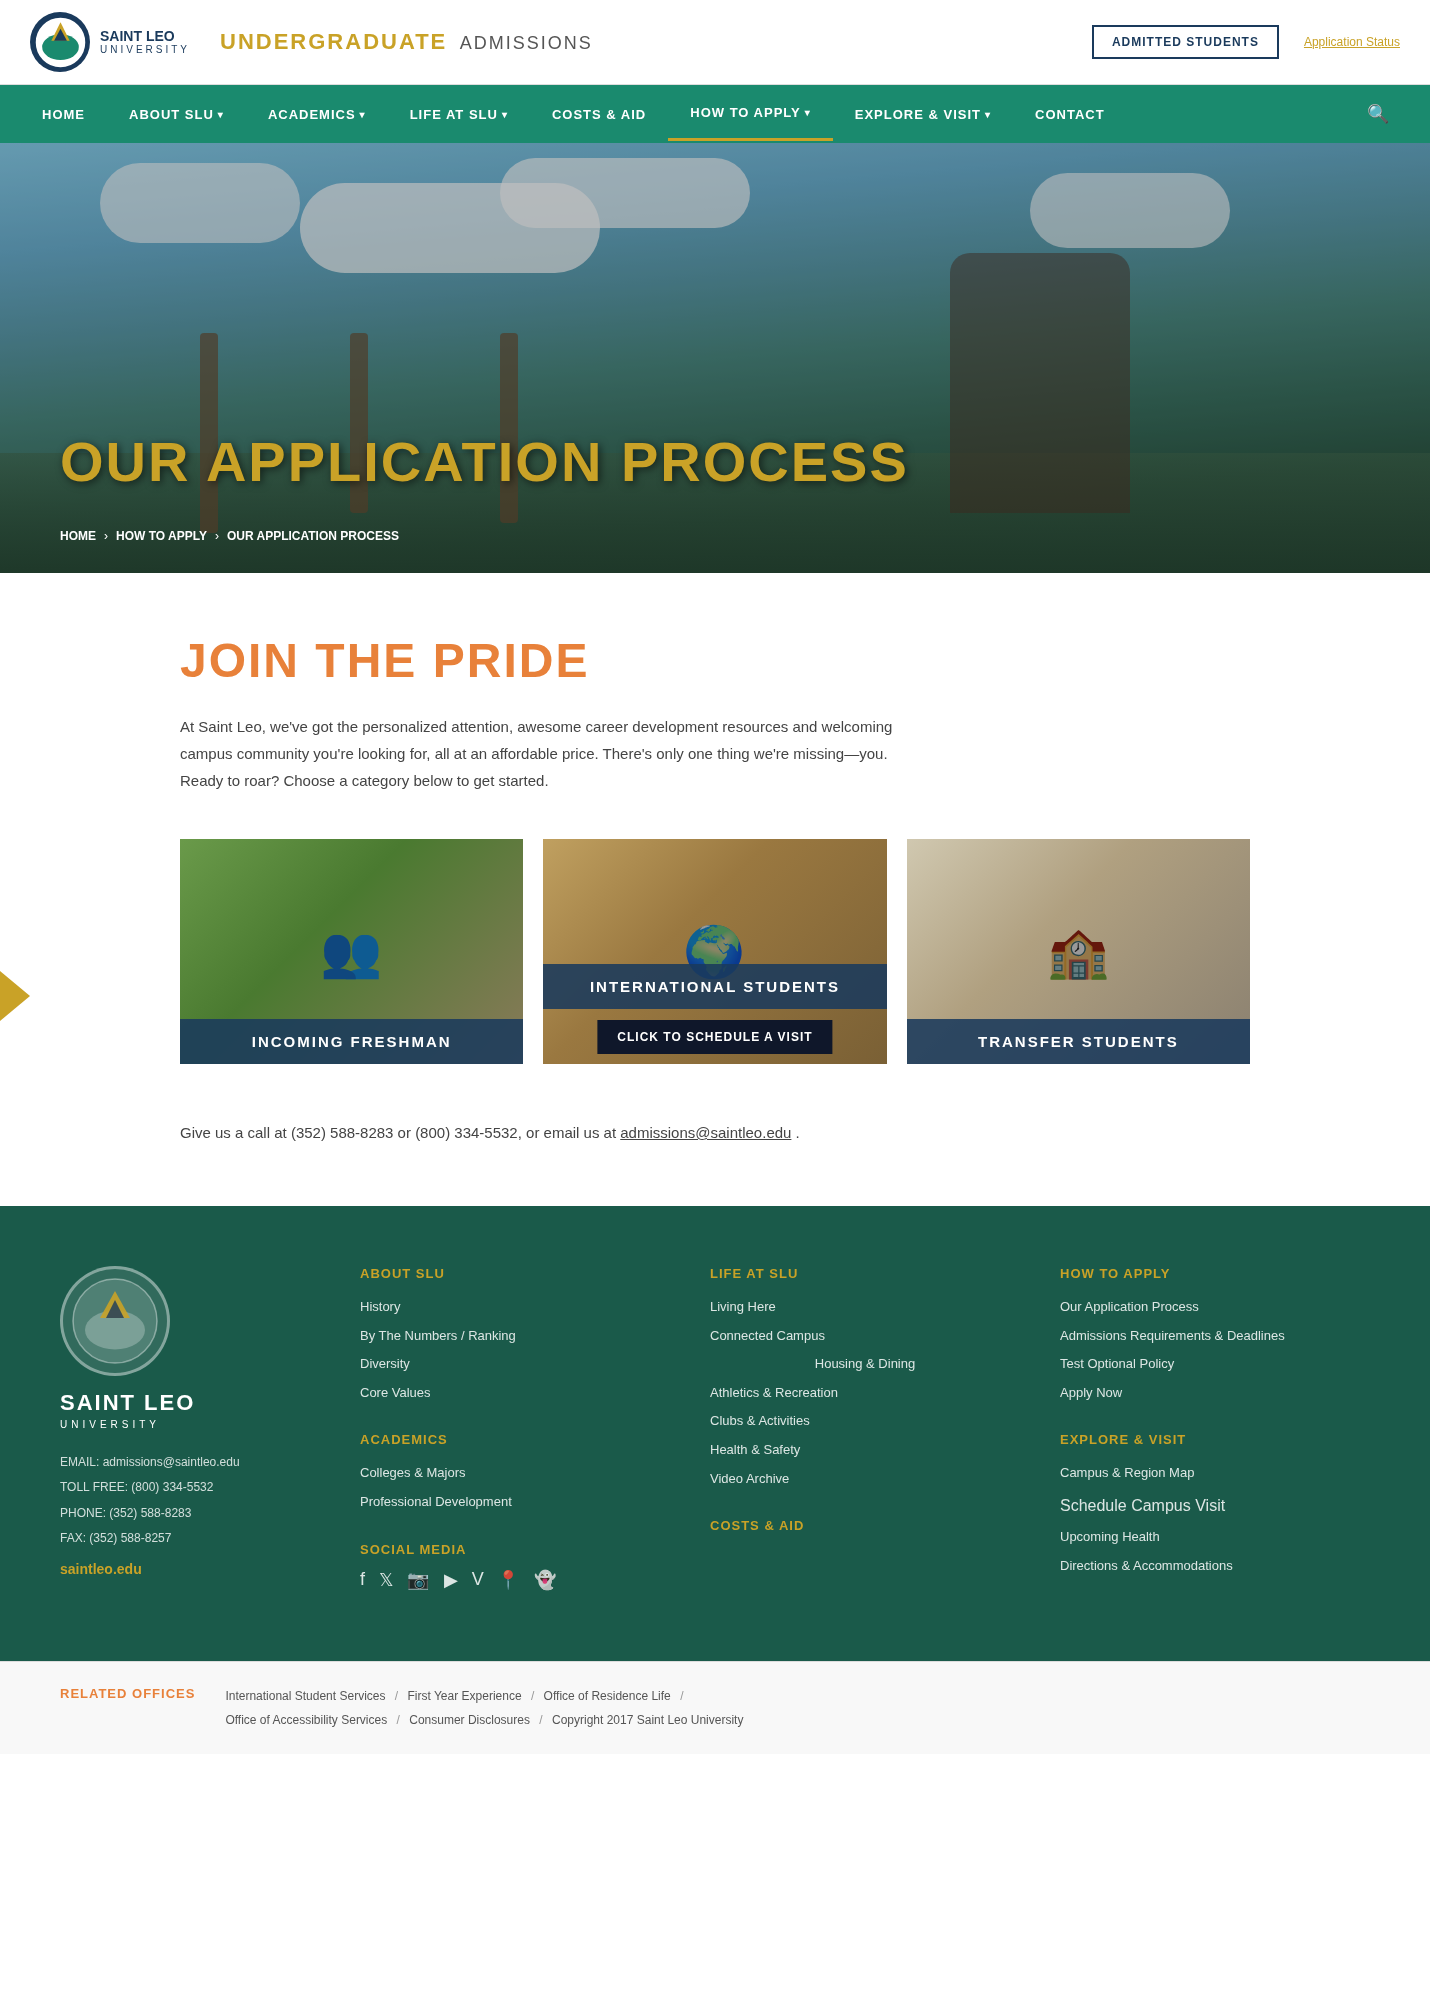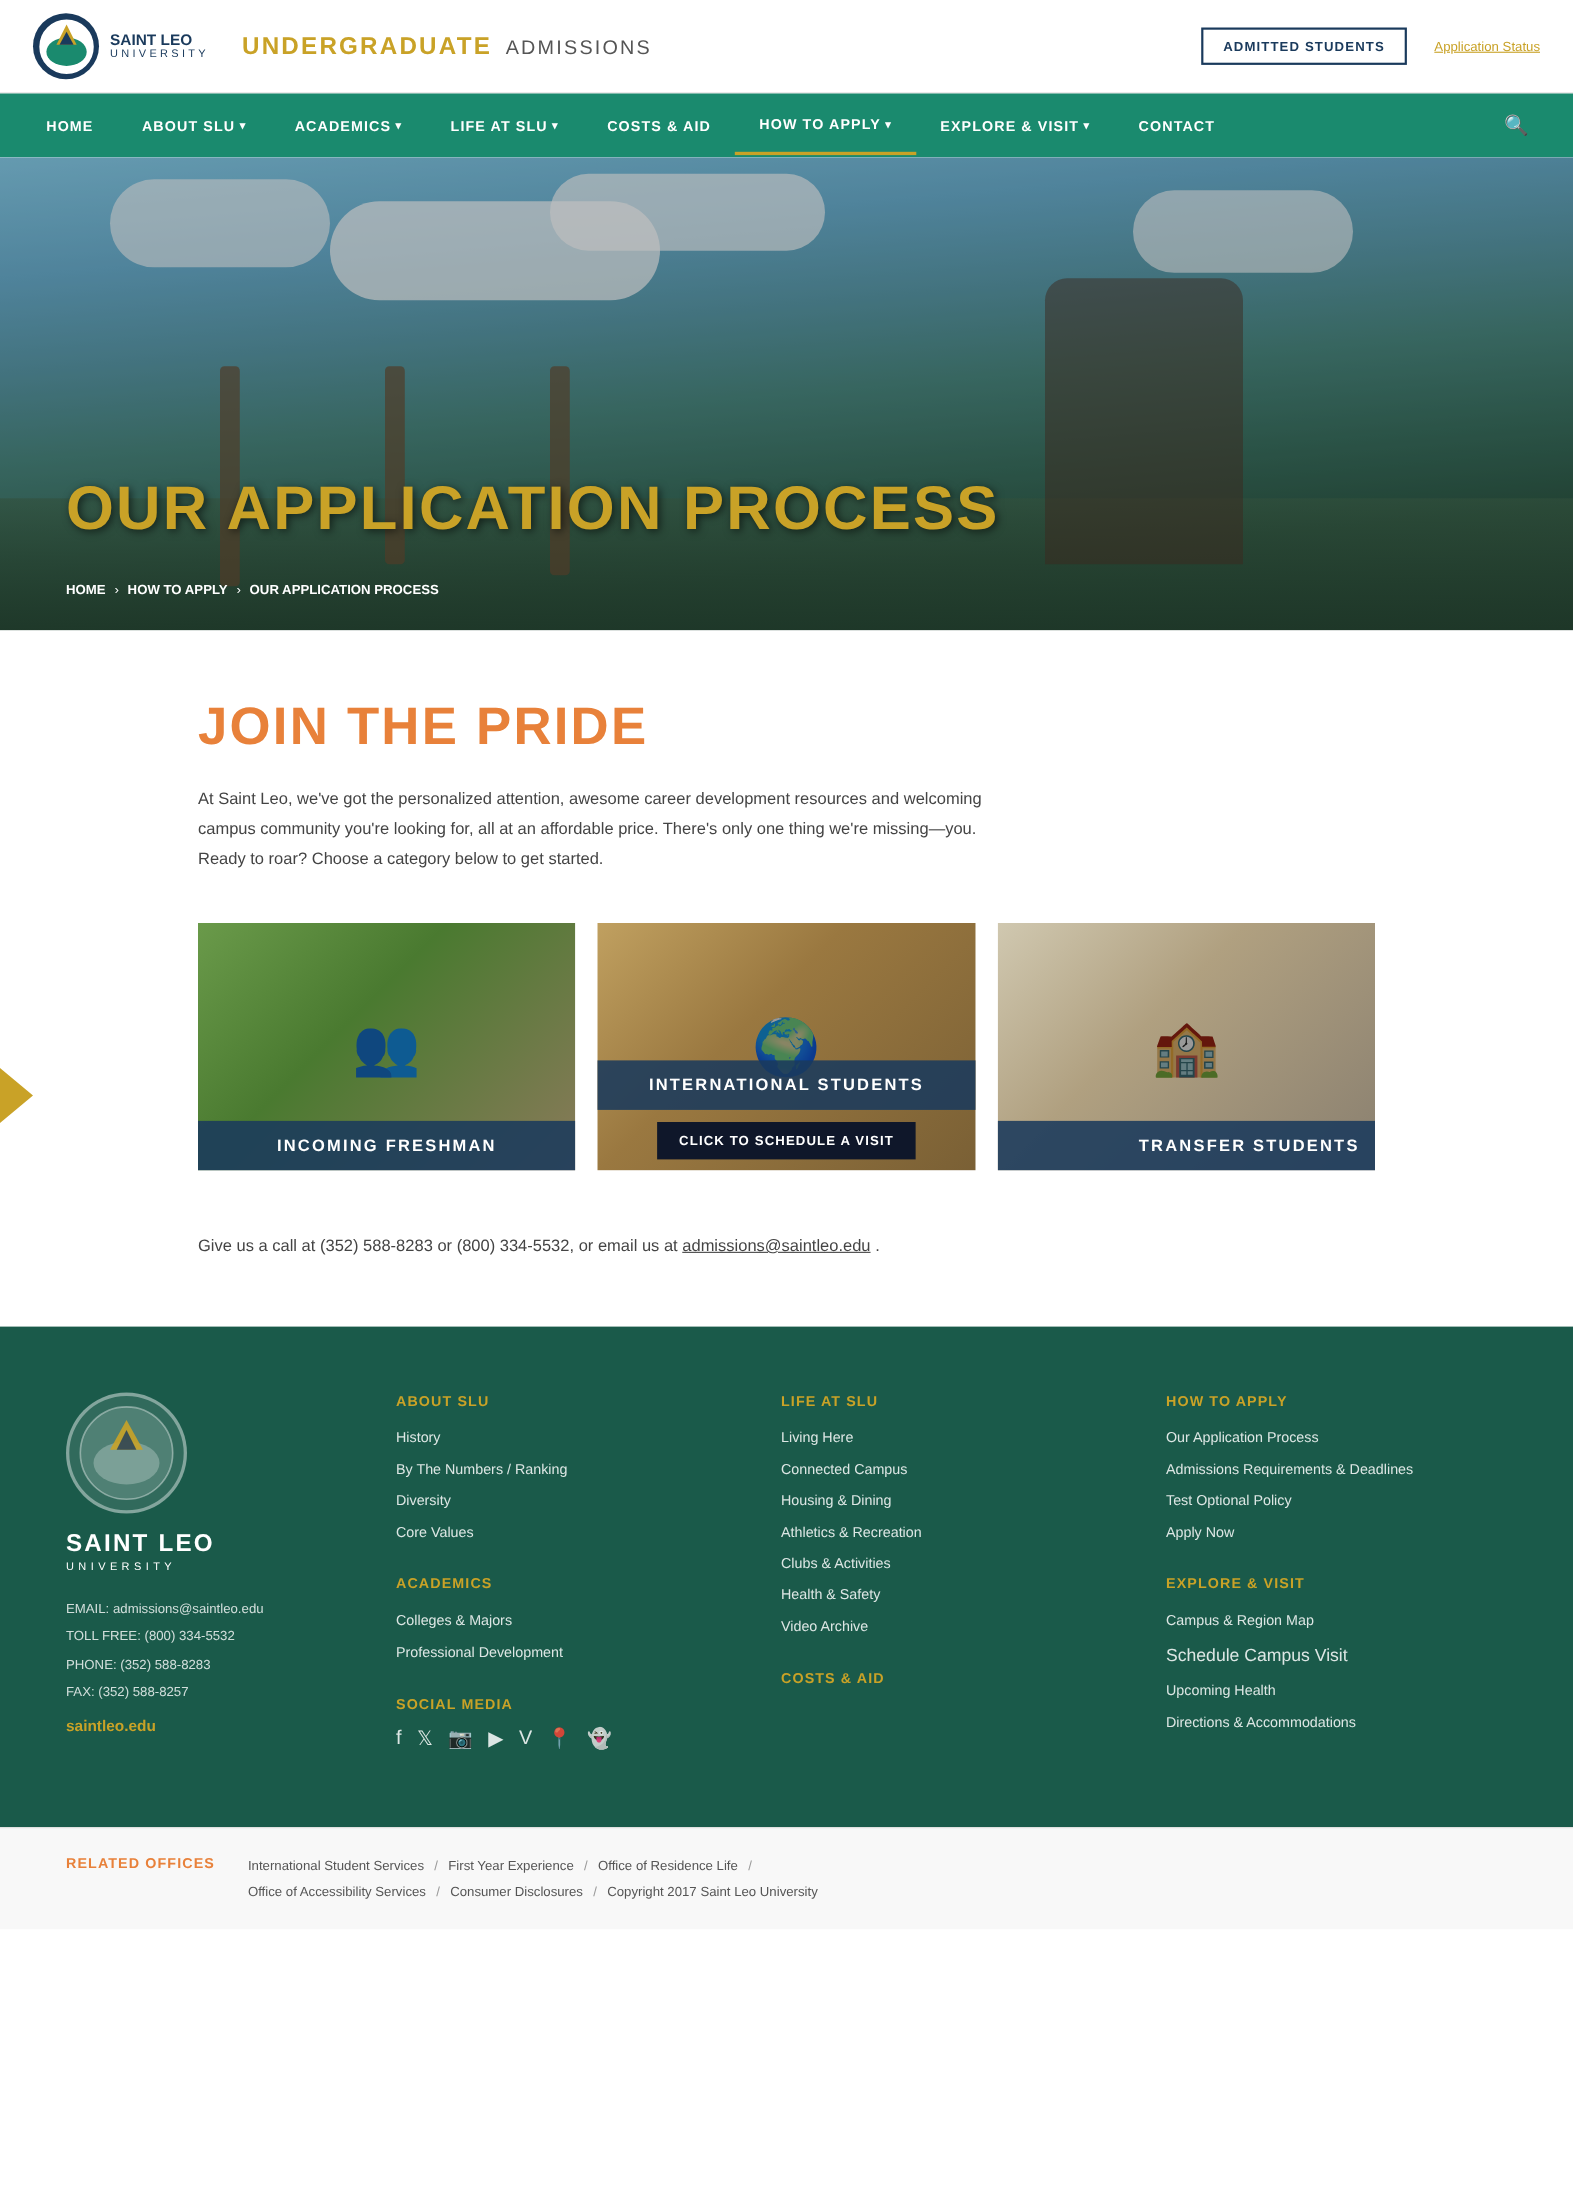--- a/index.html
+++ b/index.html
@@ -103,21 +103,21 @@
         <div style="font-size:50px; filter:brightness(0.6);">🌍</div>
       </div>
       <div style="position:absolute; bottom:55px; left:0; right:0; background:rgba(26,58,92,0.88); color:#fff; text-align:center; padding:14px; font-size:15px; font-weight:bold; letter-spacing:2px; text-transform:uppercase;">INTERNATIONAL STUDENTS</div>
       <button style="position:absolute; bottom:10px; left:50%; transform:translateX(-50%); background:#0f172a; color:#fff; padding:10px 20px; font-size:12px; font-weight:bold; letter-spacing:1px; text-transform:uppercase; white-space:nowrap; cursor:pointer; border:none;">CLICK TO SCHEDULE A VISIT</button>
     </div>
 
     <div style="flex:1; position:relative; height:225px; overflow:hidden; cursor:pointer;">
       <div style="width:100%; height:100%; background:linear-gradient(135deg, #d0c8b0 0%, #b0a080 40%, #8a8070 100%); display:flex; align-items:center; justify-content:center;">
         <div style="font-size:50px; filter:brightness(0.6);">🏫</div>
       </div>
-      <div style="position:absolute; bottom:0; left:0; right:0; background:rgba(26,58,92,0.88); color:#fff; text-align:right; padding:14px; font-size:15px; font-weight:bold; letter-spacing:2px; text-transform:uppercase;">TRANSFER STUDENTS</div>
+      <div style="position:absolute; bottom:0; left:0; right:0; background:rgba(26,58,92,0.88); color:#fff; text-align:center; padding:14px; font-size:15px; font-weight:bold; letter-spacing:2px; text-transform:uppercase;">TRANSFER STUDENTS</div>
     </div>
 
   </div>
 
   <div>
     <p style="font-size:15px; color:#444; line-height:1.8;">
       <span>Give us a call at (352) 588-8283 or (800) 334-5532, or email us at</span>
       <a style="color:#444; text-decoration:underline; cursor:pointer;">admissions@saintleo.edu</a>
       <span>.</span>
     </p>
@@ -169,21 +169,21 @@
         <span style="color:rgba(255,255,255,0.85); font-size:18px; cursor:pointer;">V</span>
         <span style="color:rgba(255,255,255,0.85); font-size:18px; cursor:pointer;">📍</span>
         <span style="color:rgba(255,255,255,0.85); font-size:18px; cursor:pointer;">👻</span>
       </div>
     </div>
 
     <div>
       <p style="color:#c9a227; font-size:13px; font-weight:bold; text-transform:uppercase; letter-spacing:1px; margin-bottom:12px;">LIFE AT SLU</p>
       <a style="color:rgba(255,255,255,0.85); font-size:13px; line-height:2.2; cursor:pointer; display:block; text-decoration:none;">Living Here</a>
       <a style="color:rgba(255,255,255,0.85); font-size:13px; line-height:2.2; cursor:pointer; display:block; text-decoration:none;">Connected Campus</a>
-      <a style="color:rgba(255,255,255,0.85); font-size:13px; line-height:2.2; cursor:pointer; display:block; text-decoration:none;">Housing &amp; Dining</a>
+      <a style="color:rgba(255,255,255,0.85); font-size:13px; line-height:2.2; cursor:pointer; display:block; text-decoration:none;text-align:center;">Housing &amp; Dining</a>
       <a style="color:rgba(255,255,255,0.85); font-size:13px; line-height:2.2; cursor:pointer; display:block; text-decoration:none;">Athletics &amp; Recreation</a>
       <a style="color:rgba(255,255,255,0.85); font-size:13px; line-height:2.2; cursor:pointer; display:block; text-decoration:none;">Clubs &amp; Activities</a>
       <a style="color:rgba(255,255,255,0.85); font-size:13px; line-height:2.2; cursor:pointer; display:block; text-decoration:none;">Health &amp; Safety</a>
       <a style="color:rgba(255,255,255,0.85); font-size:13px; line-height:2.2; cursor:pointer; display:block; text-decoration:none;">Video Archive</a>
 
       <p style="color:#c9a227; font-size:13px; font-weight:bold; text-transform:uppercase; letter-spacing:1px; margin-top:25px; margin-bottom:12px;">COSTS &amp; AID</p>
     </div>
 
     <div>
       <p style="color:#c9a227; font-size:13px; font-weight:bold; text-transform:uppercase; letter-spacing:1px; margin-bottom:12px;">HOW TO APPLY</p>

